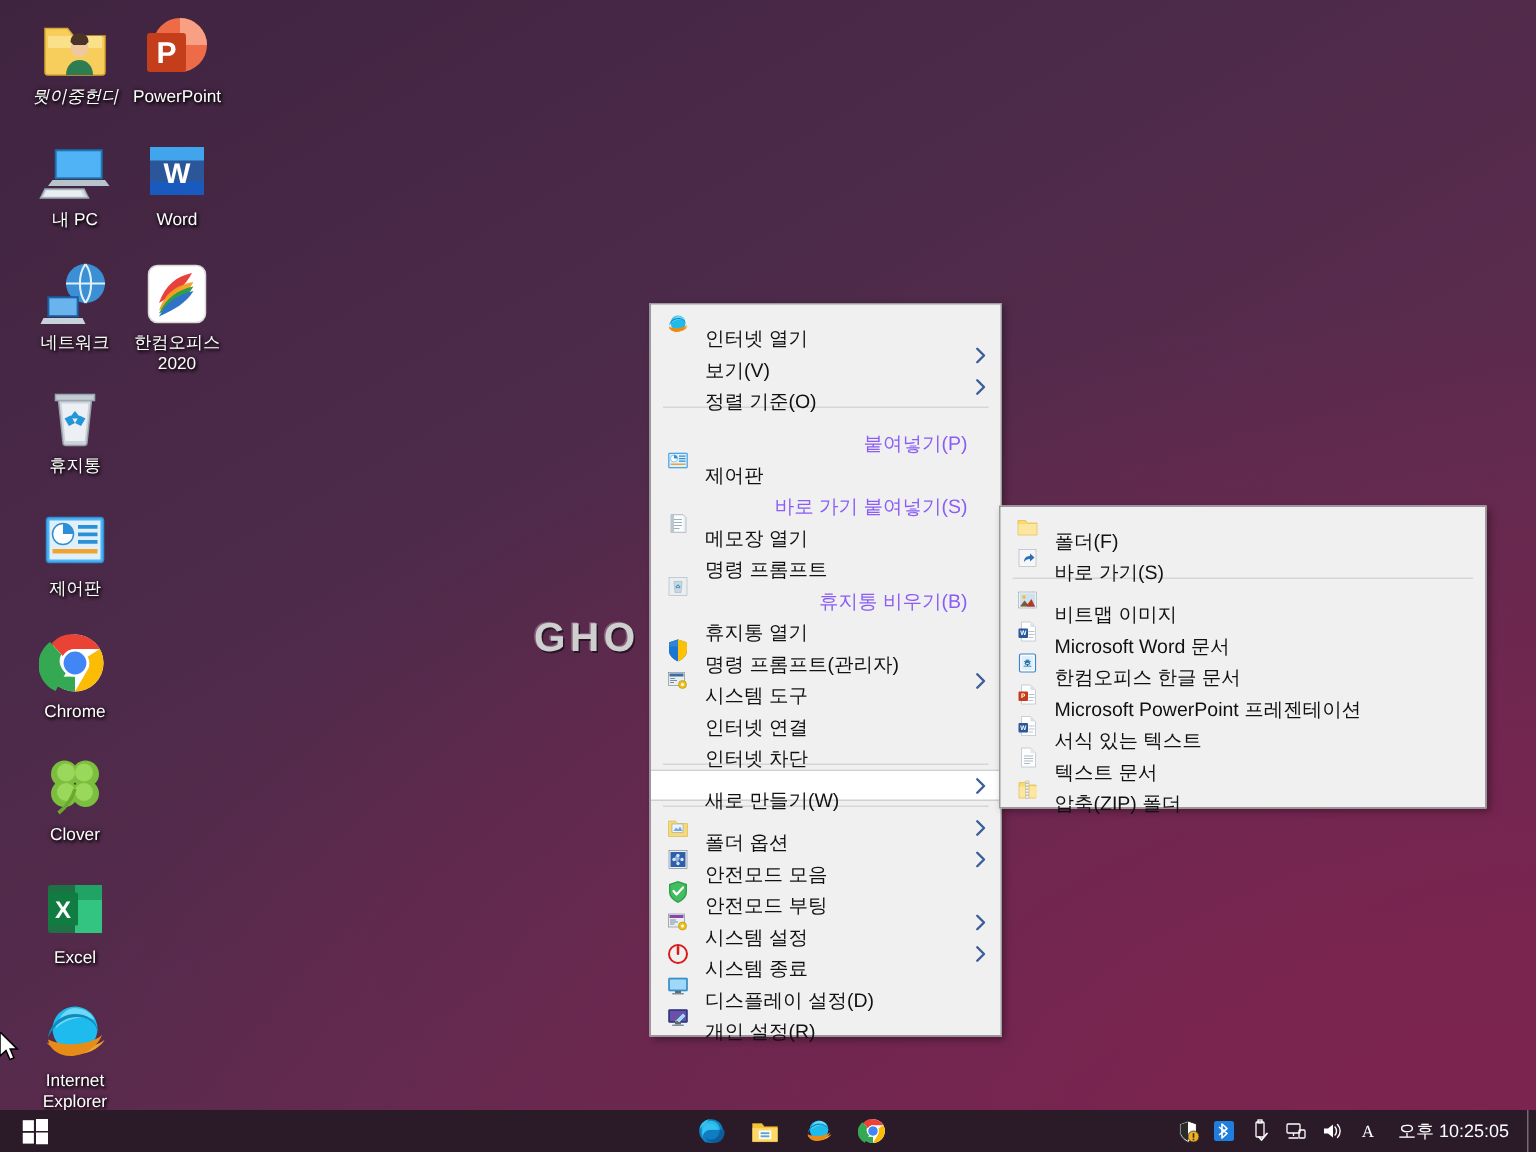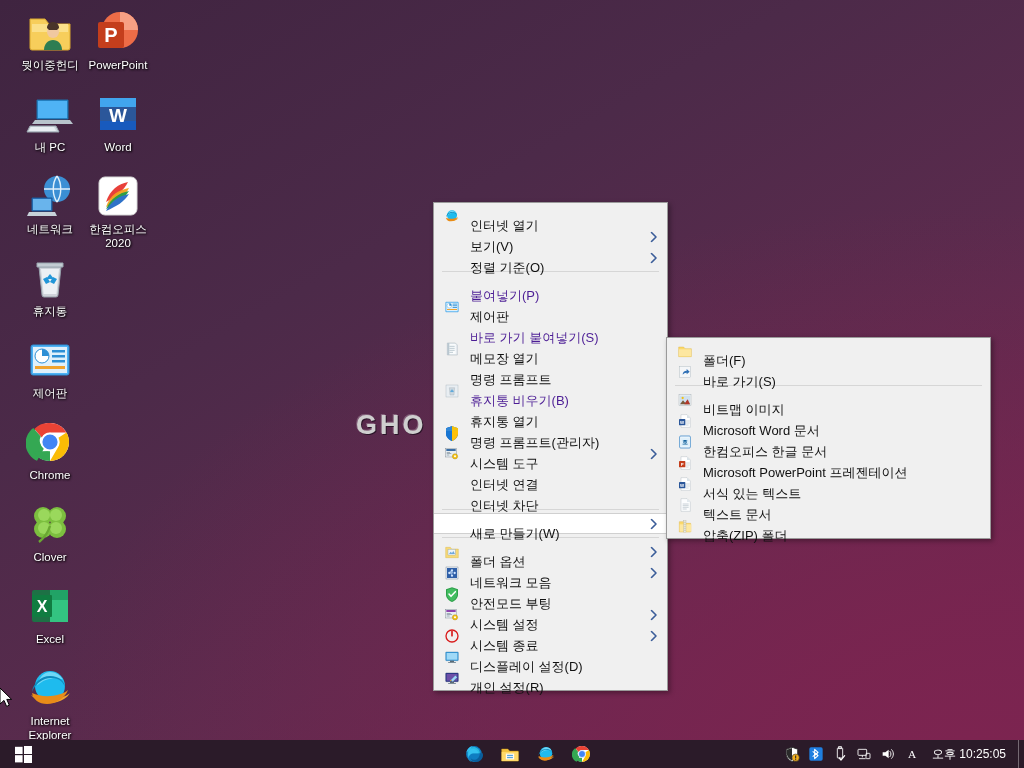--- a/index.html
+++ b/index.html
@@ -57,21 +57,21 @@
 
   .mi {
     position:relative;
     height:21px; line-height:21px;
     padding:0 22px 0 36px;
     white-space:nowrap;
     cursor:default;
     display:flex; align-items:center;
   }
   .mi.sel { background:#ffffff; border:1px solid #d0d0d0; border-left:none; border-right:none;}
-  .mi.disabled { color:#4c1d95; }
+  .mi.disabled { color:#8b5cf6;text-align:right; }
   .mi .lbl { flex:1 1 auto; overflow:hidden; text-overflow:ellipsis;margin-top:19px; }
   .mi .ico {
     position:absolute; left:10px; top:50%; transform:translateY(-50%);
     width:16px; height:16px;
   }
   .mi .arrow {
     position:absolute; right:9px; top:50%; transform:translateY(-50%);
     width:8px; height:11px;
   }
   .sep { height:1px; background:#d6d6d6; margin:3px 8px 3px 8px; }
@@ -104,21 +104,21 @@
 
   
   #cursor { position:absolute; left:0px; top:688px; width:14px; height:20px; pointer-events:none; }
 </style>
 </head>
 <body>
 
 <div id="desktop">
   <div id="watermark">GHO</div>
   <div id="icon-layer">
-      <div class="dicon" style="left: 8px; top: 8px;">
+      <div class="dicon" style="left: 8px; top: 8px; font-style: italic;">
         <div class="glyph"><svg width="48" height="48" viewBox="0 0 48 48">
             <path d="M4 11h15l4 5h21v24a2 2 0 0 1-2 2H6a2 2 0 0 1-2-2z" fill="#f7ce5b" stroke="#d9a82e"></path>
             <path d="M6 16h36v8H6z" fill="#fbe08a"></path>
             <circle cx="27" cy="24" r="6" fill="#f0c8a0"></circle>
             <path d="M18 42c0-6 4-10 9-10s9 4 9 10z" fill="#2e7d52"></path>
             <path d="M21 20c0-4 3-6 6-6s6 2 6 6l-2 2h-8z" fill="#4a342a"></path>
           </svg></div>
         <div class="dlabel">뭣이중헌디</div>
       </div>
       <div class="dicon" style="left: 76px; top: 8px;">
@@ -378,21 +378,21 @@
           <rect x="6" y="6" width="36" height="36" fill="#eef2f7" stroke="#4a5d74"></rect>
           <rect x="9" y="9" width="30" height="30" fill="#2f5fa8"></rect>
           <g fill="#cfe4ff">
             <circle cx="24" cy="16" r="3.4"></circle>
             <circle cx="16" cy="24" r="3.4"></circle>
             <circle cx="32" cy="24" r="3.4"></circle>
             <circle cx="24" cy="32" r="3.4"></circle>
             <path d="M22 14l-6 8 6 8 6-8z" opacity=".6"></path>
           </g>
         </svg></span>
-      <span class="lbl">네트워크 모음</span>
+      <span class="lbl">안전모드 모음</span>
       <svg class="arrow" viewBox="0 0 8 11">
         <path d="M1.5 1L6 5.5 1.5 10" fill="none" stroke="#3b5d99" stroke-width="1.6" stroke-linecap="round" stroke-linejoin="round"></path>
       </svg>
     </div>
     <div class="mi">
       <span class="ico"><svg width="16" height="16" viewBox="0 0 48 48">
           <path d="M24 4l18 6v16c0 10-8 17-18 22C14 43 6 36 6 26V10z" fill="#2e9f4a"></path>
           <path d="M24 7l15 5v14c0 8.5-6.6 14.6-15 19-8.4-4.4-15-10.5-15-19V12z" fill="#42bd60"></path>
           <path d="M15 24l6 7 13-14" stroke="#fff" stroke-width="4.5" fill="none" stroke-linecap="round" stroke-linejoin="round"></path>
         </svg></span>

